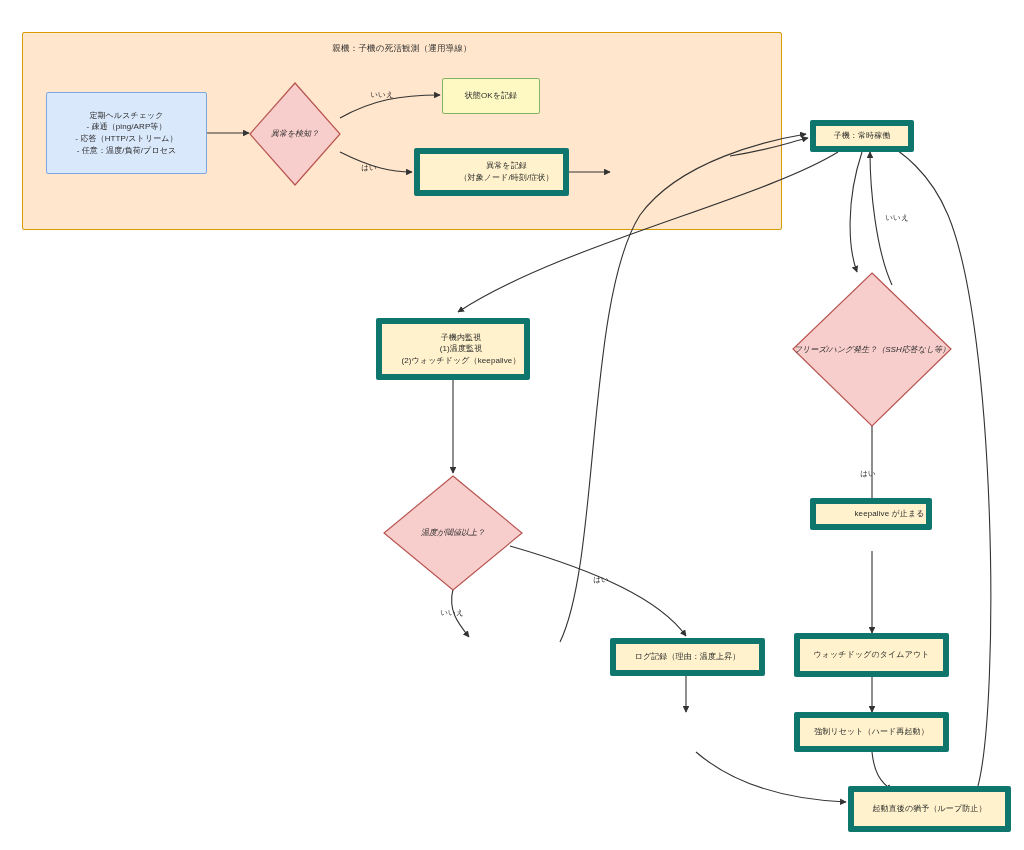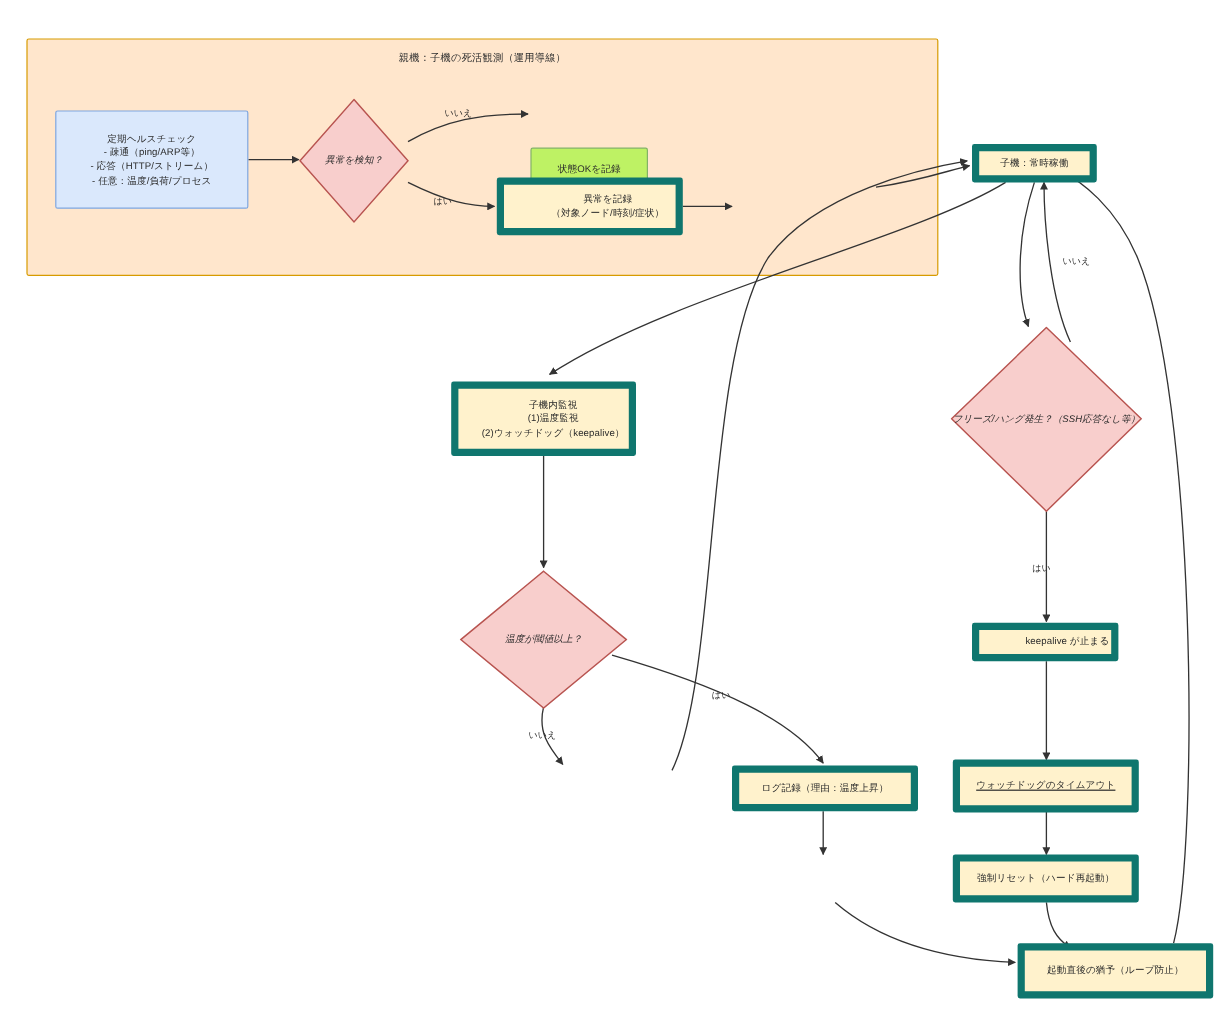--- a/index.html
+++ b/index.html
@@ -48,21 +48,21 @@
     font-size:8px;
     line-height:1.45;
     color:#2b2b2b;
     letter-spacing:0.1px;
     padding:2px 4px;
   }
   .node .lines{display:block;}
   .node .lines span{display:block;white-space:nowrap;}
   .n-blue{background:#dae8fc;border:1px solid #7ea6e0;}
   .n-yellow{background:#fff2cc;border:6px solid #0f766e;}
-  .n-green{background:#bef264;border:1px solid #82b366;margin-top:45px;}
+  .n-green{background:#fef9c3;border:1px solid #82b366;}
   .diamond{
     position:absolute;
     box-sizing:border-box;
   }
   .diamond .shape{
     position:absolute;
     left:0; top:0;
     width:100%; height:100%;
   }
   .diamond .dlabel{
@@ -212,27 +212,27 @@
   <div class="diamond" style="left:792px; top:272px; width:160px; height:155px;">
     <svg class="shape" viewBox="0 0 160 155" preserveAspectRatio="none">
       <polygon points="80,1 159,77 80,154 1,77" fill="#f8cecc" stroke="#b85450" stroke-width="1.2"></polygon>
     </svg>
     <div class="dlabel">
       <span>フリーズ/ハング発生？</span>
       <span>（SSH応答なし等）</span>
     </div>
   </div>
 
-  <div class="node n-yellow" style="left:810px; top:519px; width:122px; height:32px;padding-left:41px;">
+  <div class="node n-yellow" style="left:810px; top:498px; width:122px; height:32px;padding-left:41px;">
     <span class="lines">
       <span>keepalive が止まる</span>
     </span>
   </div>
 
-  <div class="node n-yellow" style="left:794px; top:633px; width:155px; height:44px;text-decoration:underline;">
+  <div class="node n-yellow" style="left:794px; top:633px; width:155px; height:44px;">
     <span class="lines">
       <span>ウォッチドッグのタイムアウト</span>
     </span>
   </div>
 
   <div class="node n-yellow" style="left:794px; top:712px; width:155px; height:40px;">
     <span class="lines">
       <span>強制リセット（ハード再起動）</span>
     </span>
   </div>

